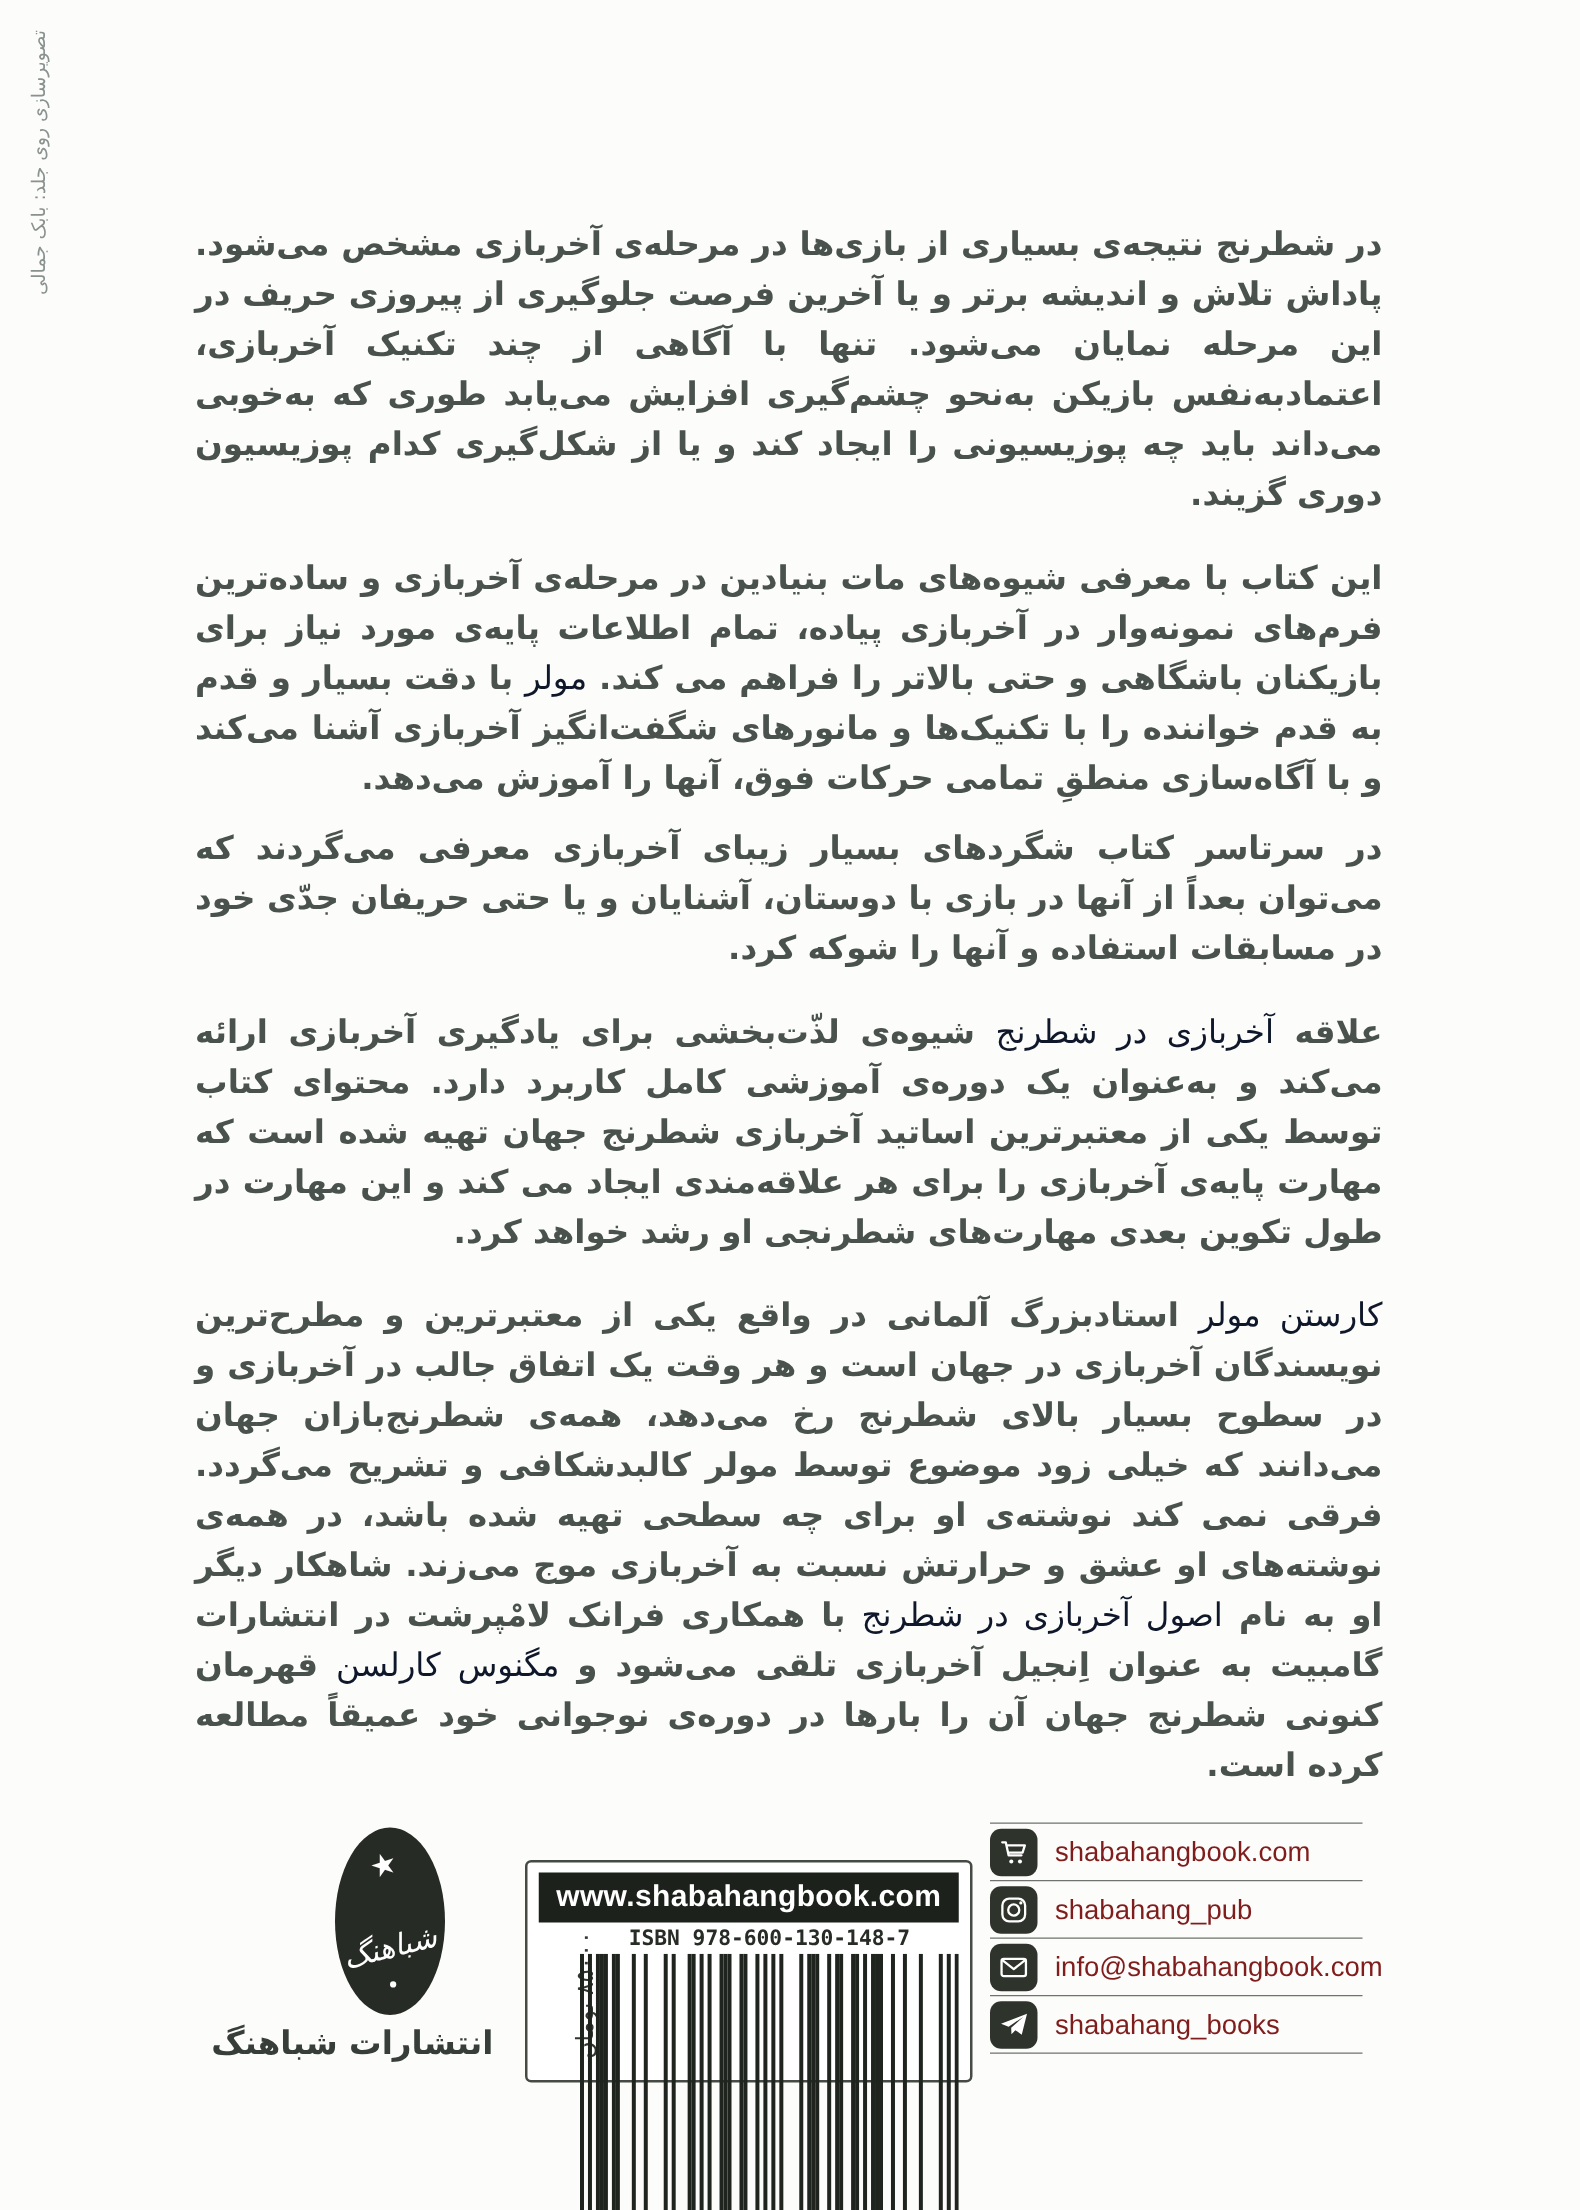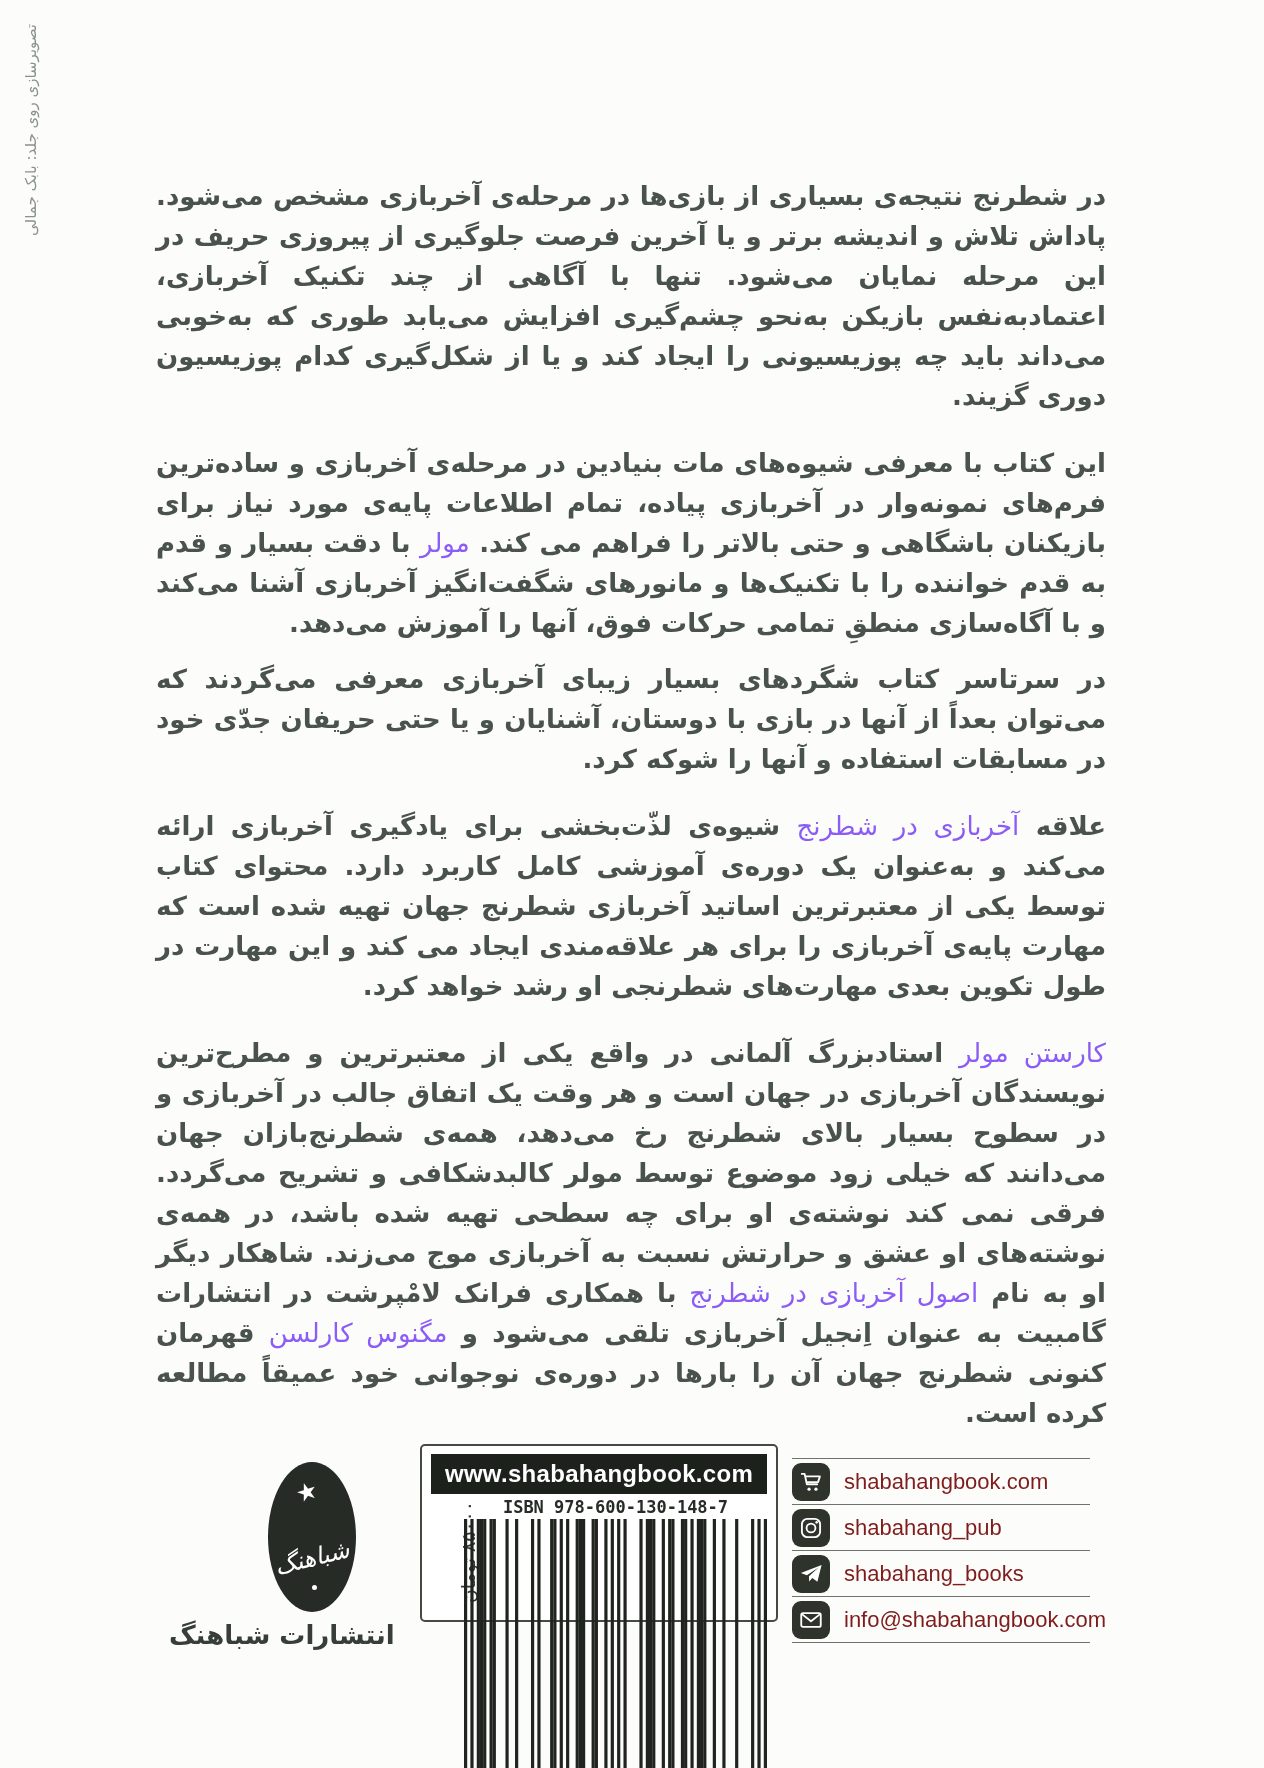--- a/index.html
+++ b/index.html
@@ -16,21 +16,21 @@
     font-size:15px;color:#8a9290;letter-spacing:0;
   }
   
   .main-text{
     position:absolute;top:160px;right:158px;width:950px;
     direction:rtl;text-align:justify;
     font-size:26px;line-height:40px;font-weight:700;color:#4a524e;
   }
   .main-text p{margin:16px 0 27px 0;}
   .main-text p.no-gap{margin-bottom:0;}
-  .red{color:#8b5cf6;font-weight:400;}
+  .red{color:#0f172a;font-weight:400;}
   
   .logo-oval{
     position:absolute;left:268px;top:1462px;width:88px;height:150px;
     background:#272b25;border-radius:50%;
   }
   .logo-star{
     position:absolute;top:18px;left:28px;color:#ffffff;font-size:24px;
     transform:rotate(-18deg);line-height:1;
   }
   .logo-script{
@@ -41,21 +41,21 @@
   .logo-dot{
     position:absolute;bottom:22px;left:44px;width:5px;height:5px;border-radius:50%;
     background:#fff;
   }
   .publisher-name{
     position:absolute;left:169px;top:1620px;width:262px;text-align:left;
     direction:rtl;font-size:26px;font-weight:700;color:#373e3a;
   }
   
   .barcode-box{
-    position:absolute;left:420px;top:1444px;width:358px;height:178px;
+    position:absolute;left:420px;top:1488px;width:358px;height:178px;
     background:#ffffff;border:2px solid #454a44;border-radius:5px;
     box-sizing:border-box;padding:8px 9px 6px 9px;
   }
   .bc-header{
     height:40px;background:#1c211c;display:flex;align-items:center;justify-content:center;
     color:#ffffff;font-family:"Liberation Sans",sans-serif;
     font-size:24px;font-weight:700;letter-spacing:.3px;white-space:nowrap;
   }
   .bc-row{display:flex;margin-top:3px;height:115px;}
   .bc-price-col{width:33px;position:relative;}
@@ -195,28 +195,28 @@
       <svg viewBox="0 0 24 24" fill="none" stroke="#ffffff" stroke-width="1.7">
         <rect x="3.6" y="3.6" width="16.8" height="16.8" rx="5"></rect>
         <circle cx="12" cy="12" r="4.1"></circle>
         <circle cx="17.2" cy="6.8" r="1.2" fill="#ffffff" stroke="none"></circle>
       </svg>
     </span>
     <span class="contact-label">shabahang_pub</span>
   </div>
   <div class="contact-row">
     <span class="contact-icon">
-      <svg viewBox="0 0 24 24">
-        <path d="M21.8 3.6 2.6 11.1l5.6 2.1L19 6l-8.9 8.1.2 4.8 2.9-3.1 4.7 3.4z" fill="#ffffff"></path>
-      </svg>
-    </span>
-    <span class="contact-label">shabahang_books</span>
-  </div>
-  <div class="contact-row">
-    <span class="contact-icon">
       <svg viewBox="0 0 24 24" fill="none" stroke="#ffffff" stroke-width="1.7" stroke-linejoin="round">
         <rect x="3" y="5.6" width="18" height="12.8" rx="1.6"></rect>
         <path d="M3.6 6.6 12 13.2l8.4-6.6"></path>
       </svg>
     </span>
     <span class="contact-label">info@shabahangbook.com</span>
   </div>
+  <div class="contact-row">
+    <span class="contact-icon">
+      <svg viewBox="0 0 24 24">
+        <path d="M21.8 3.6 2.6 11.1l5.6 2.1L19 6l-8.9 8.1.2 4.8 2.9-3.1 4.7 3.4z" fill="#ffffff"></path>
+      </svg>
+    </span>
+    <span class="contact-label">shabahang_books</span>
+  </div>
 </div>
 
 </body></html>

